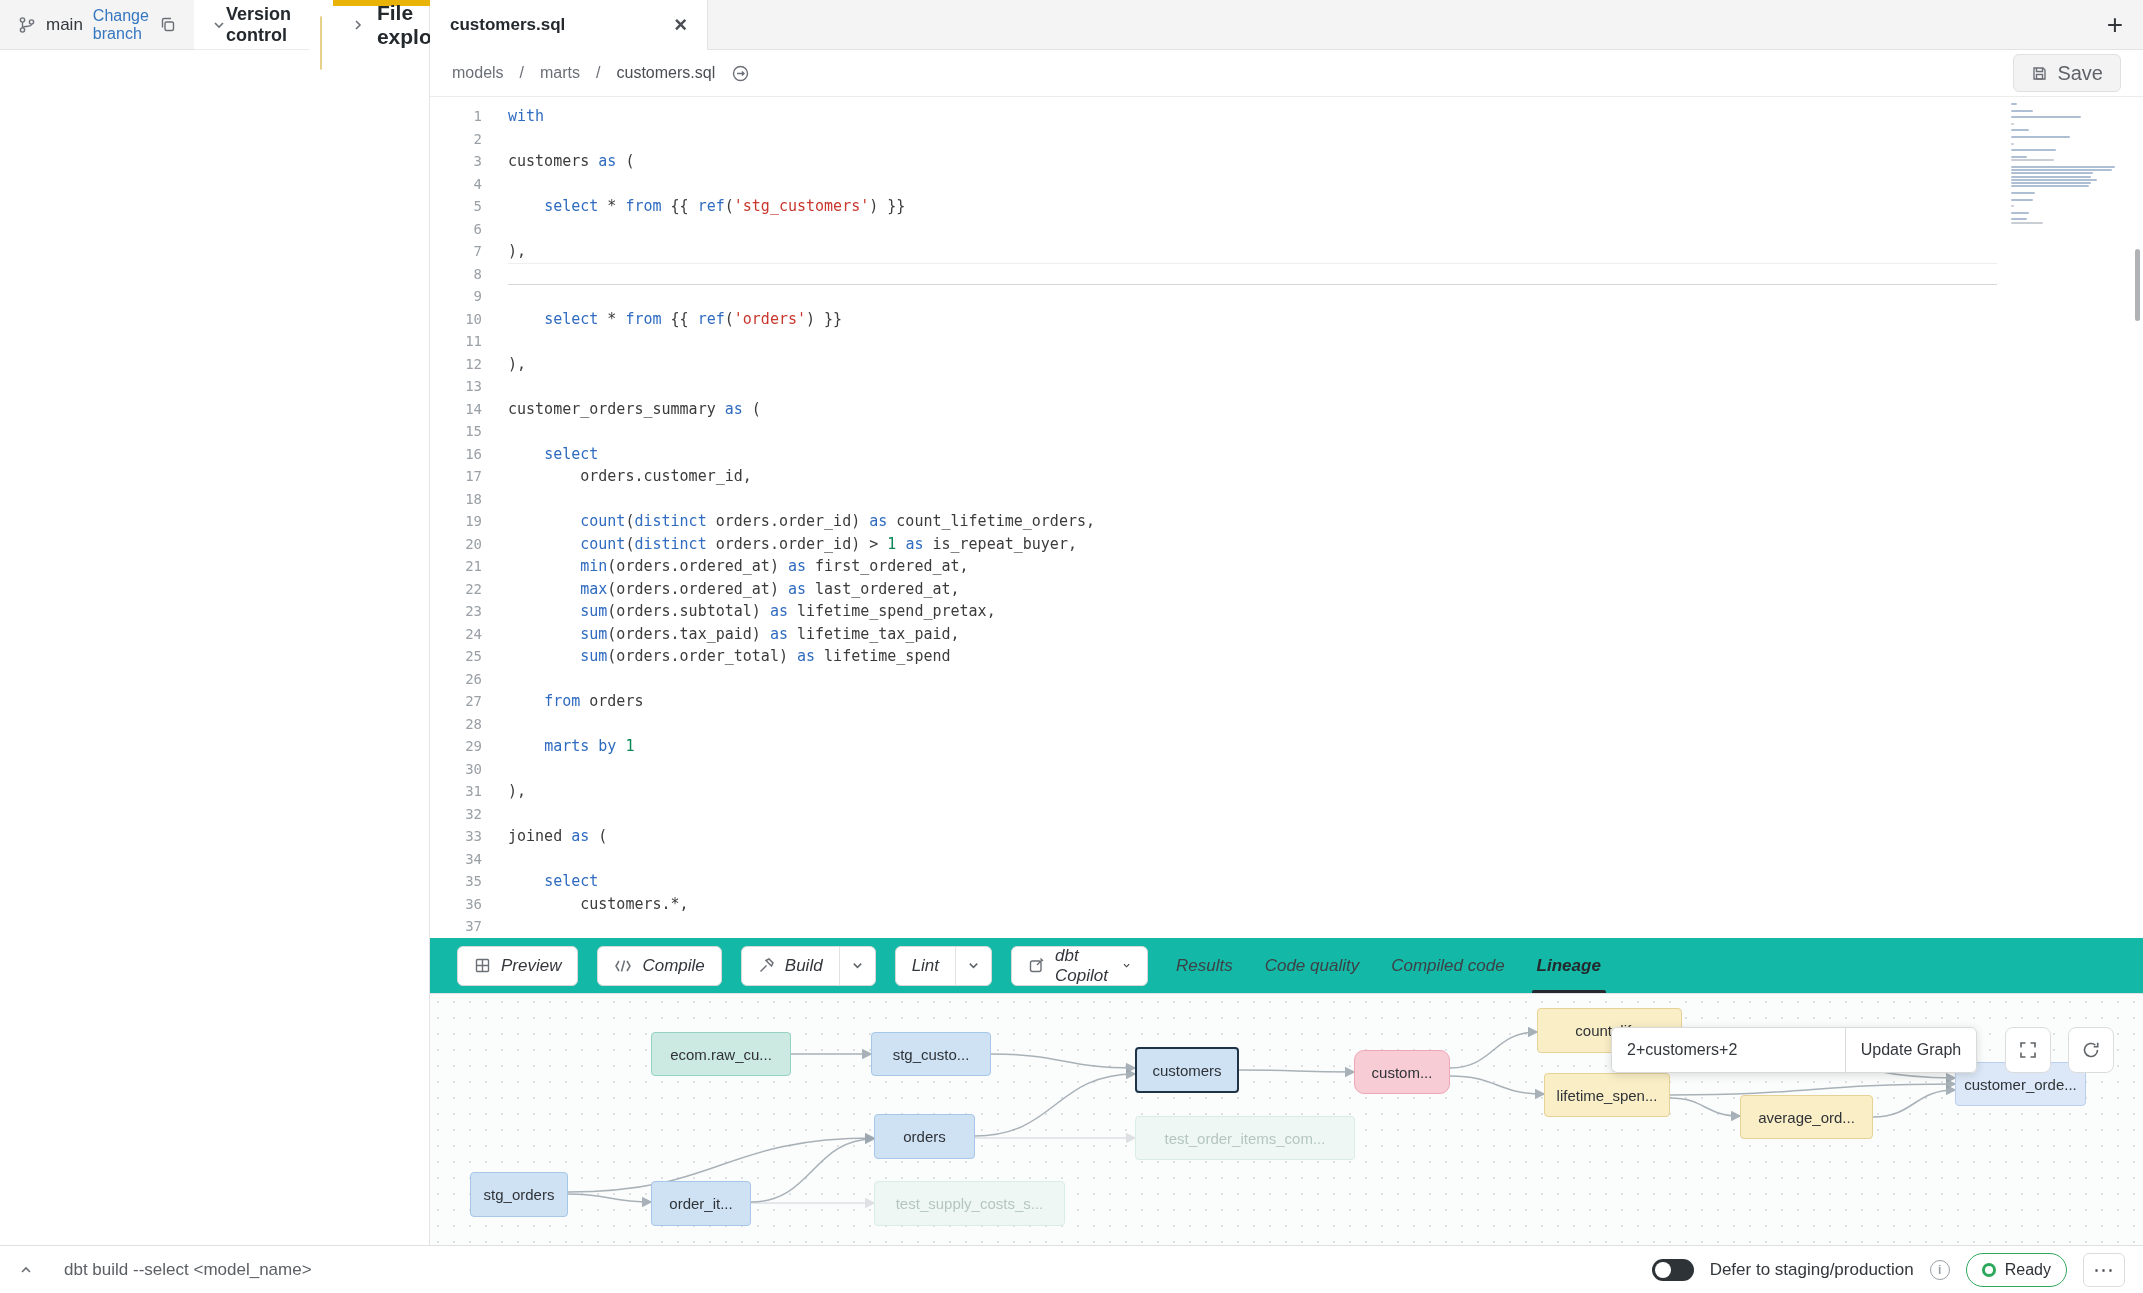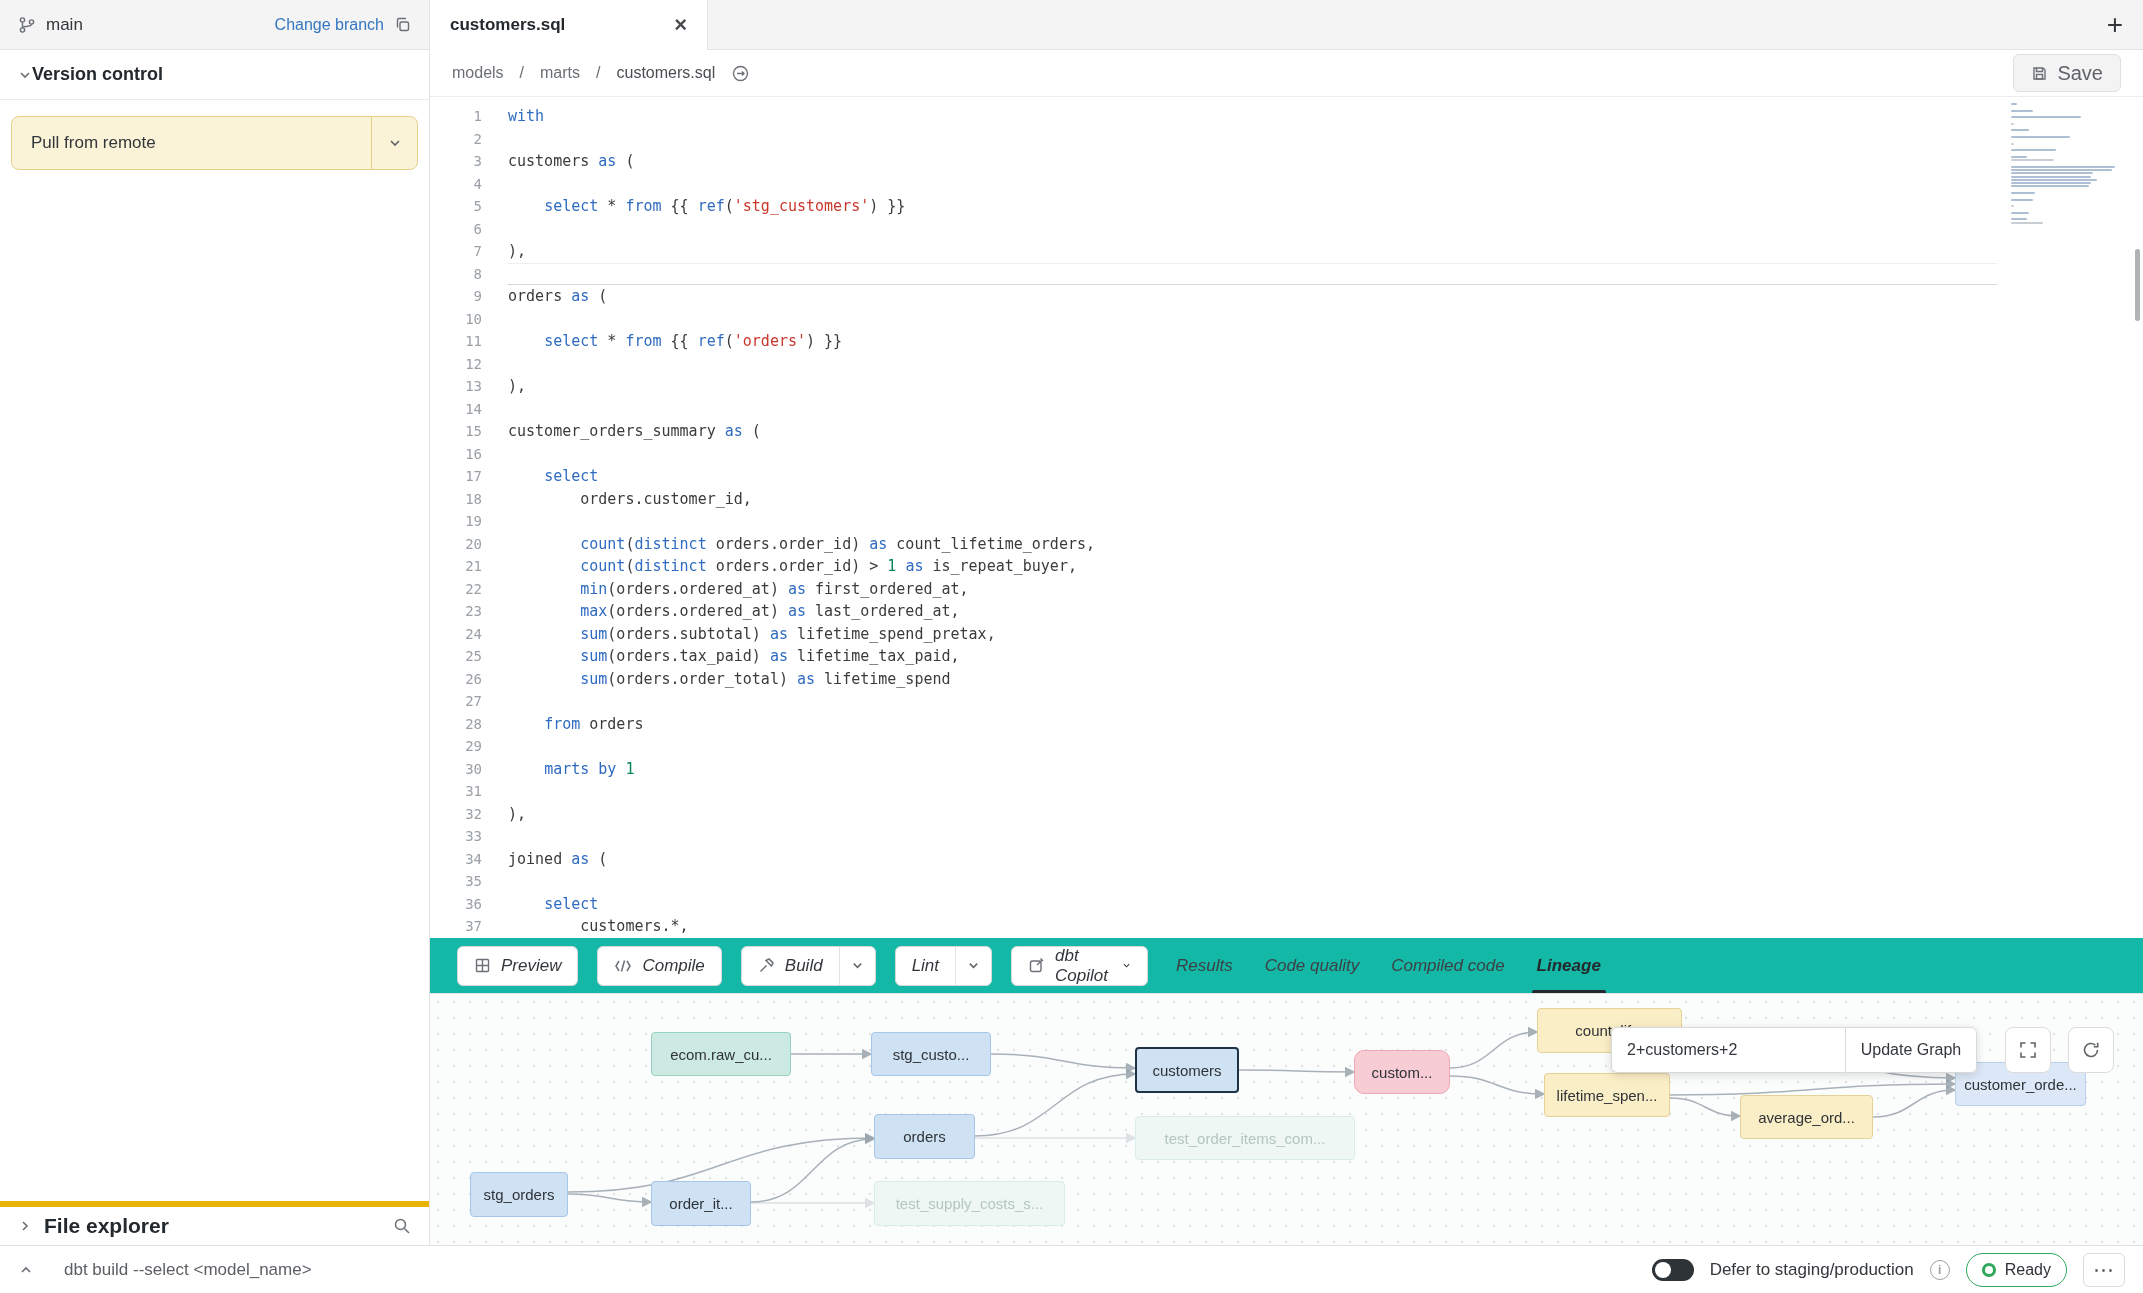--- a/index.html
+++ b/index.html
@@ -7,21 +7,21 @@
   body {
     width:2143px; height:1293px; overflow:hidden;
     font-family:"Liberation Sans", sans-serif;
     color:#2f3338; background:#fff;
   }
   svg { display:block; }
 
   .app { display:flex; height:1245px; }
 
   
-  .sidebar { width:430px; flex:0 0 430px; border-right:1px solid #e3e3e3; display:flex; flex-direction:column; background:#fff;text-align:center; }
+  .sidebar { width:430px; flex:0 0 430px; border-right:1px solid #e3e3e3; display:flex; flex-direction:row; background:#fff; }
   .sidebar-top { height:50px; flex:0 0 50px; background:#f4f4f5; border-bottom:1px solid #e3e3e3; display:flex; align-items:center; padding:0 18px; gap:10px; }
   .branch-name { font-size:17px; color:#33373c; }
   .change-branch { margin-left:auto; font-size:16px; color:var(--accent-link); cursor:pointer; }
   .icon { color:#6b6f76; display:inline-flex; align-items:center; justify-content:center; }
   .vc-row { height:50px; flex:0 0 50px; display:flex; align-items:center; padding:0 18px; border-bottom:1px solid #ebebeb; font-size:18px; font-weight:600; color:#24292e; }
   .pull-btn { margin:16px 11px 0 11px; height:54px; display:flex; align-items:stretch; background:var(--pull-button-bg); border:1px solid var(--pull-button-border); border-radius:8px; overflow:hidden; cursor:pointer; }
   .pull-main { flex:1; display:flex; align-items:center; padding:0 19px; font-size:17px; color:#33373c; }
   .pull-caret { width:46px; border-left:1px solid var(--pull-button-border); display:flex; align-items:center; justify-content:center; color:#5f6468; }
   .sidebar-spacer { flex:1; }
   .fe-row { height:44px; flex:0 0 44px; display:flex; align-items:center; gap:12px; padding:0 18px; border-top:6px solid #eab308; font-size:21px; font-weight:600; color:#24292e; }
@@ -237,21 +237,20 @@
         </div>
       <div class="code">
           <div class="code-line"><span class="tok-k">with</span></div>
           <div class="code-line"></div>
           <div class="code-line"><span class="tok-p">customers </span><span class="tok-k">as</span><span class="tok-p"> (</span></div>
           <div class="code-line"></div>
           <div class="code-line"><span class="tok-p">    </span><span class="tok-k">select</span><span class="tok-p"> * </span><span class="tok-k">from</span><span class="tok-p"> {{ </span><span class="tok-k">ref</span><span class="tok-p">(</span><span class="tok-s">'stg_customers'</span><span class="tok-p">) }}</span></div>
           <div class="code-line"></div>
           <div class="code-line"><span class="tok-p">),</span></div>
           <div class="code-line current"></div>
-          <div class="code-line"><span class="tok-p">orders </span><span class="tok-k">as</span><span class="tok-p"> (</span></div>
           <div class="code-line"></div>
           <div class="code-line"><span class="tok-p">    </span><span class="tok-k">select</span><span class="tok-p"> * </span><span class="tok-k">from</span><span class="tok-p"> {{ </span><span class="tok-k">ref</span><span class="tok-p">(</span><span class="tok-s">'orders'</span><span class="tok-p">) }}</span></div>
           <div class="code-line"></div>
           <div class="code-line"><span class="tok-p">),</span></div>
           <div class="code-line"></div>
           <div class="code-line"><span class="tok-p">customer_orders_summary </span><span class="tok-k">as</span><span class="tok-p"> (</span></div>
           <div class="code-line"></div>
           <div class="code-line"><span class="tok-p">    </span><span class="tok-k">select</span></div>
           <div class="code-line"><span class="tok-p">        orders.customer_id,</span></div>
           <div class="code-line"></div>

